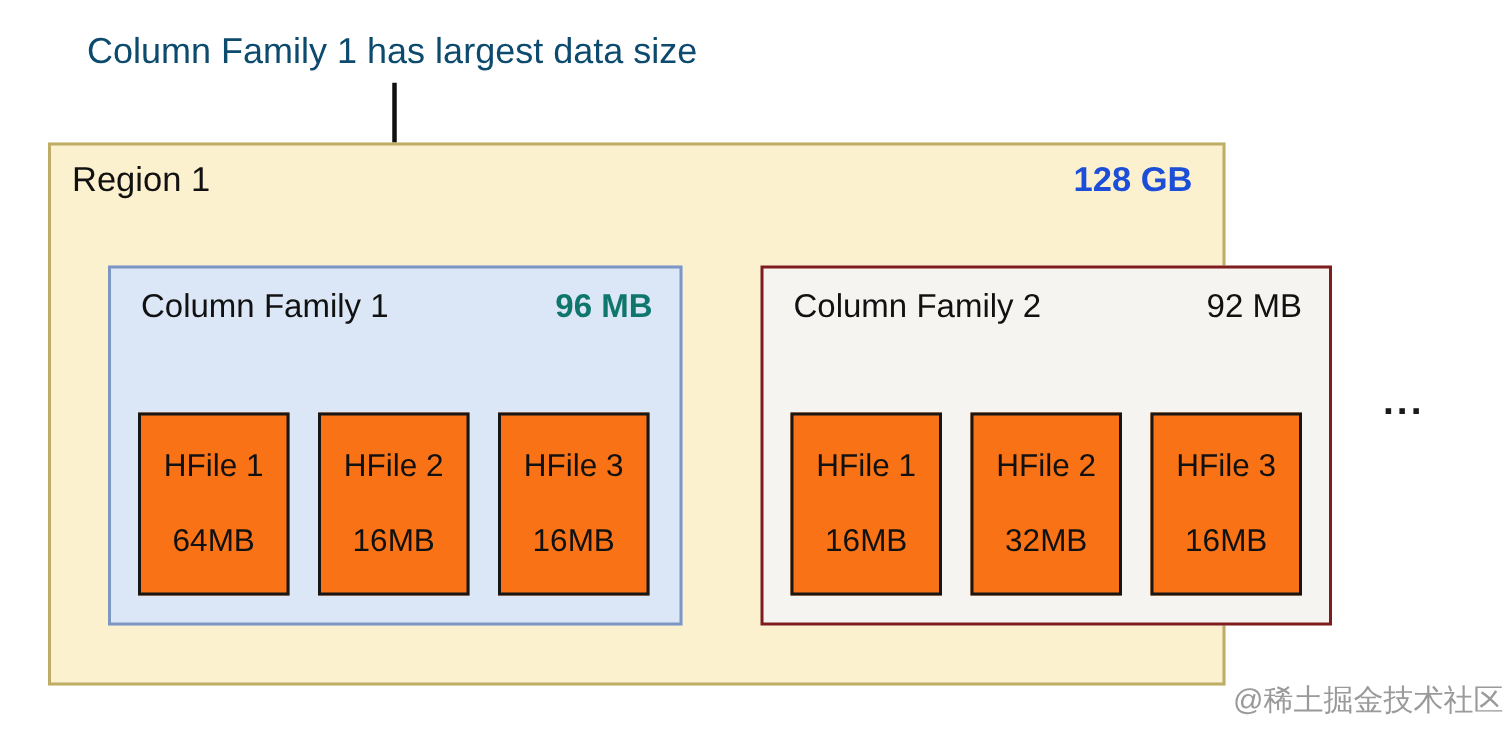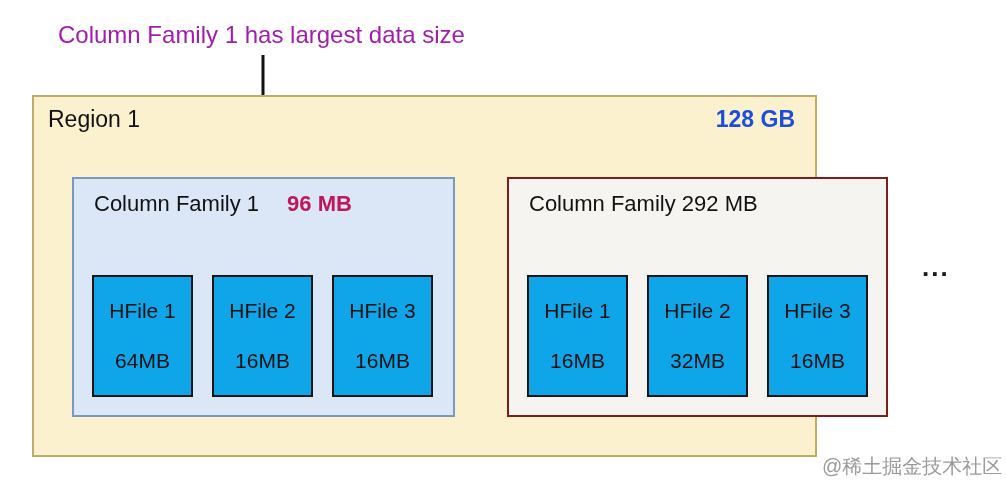--- a/index.html
+++ b/index.html
@@ -13,21 +13,21 @@
     width: 1006px;
     height: 488px;
     background: #ffffff;
     overflow: hidden;
   }
   .annotation {
     position: absolute;
     left: 58px;
     top: 21px;
     font-size: 24px;
-    color: #a21caf;
+    color: #0c4a6e;
     white-space: nowrap;
   }
   .arrow-svg {
     position: absolute;
     left: 249px;
     top: 55px;
   }
   .region {
     position: absolute;
     left: 32px;
@@ -67,39 +67,40 @@
     width: 381px;
     background: #f5f4f1;
     border: 2px solid #7f1d1d;
   }
   .cf-header {
     position: absolute;
     left: 0;
     right: 0;
     top: 12px;
     display: flex;
+    justify-content: space-between;
     padding: 0 18px 0 20px;
     font-size: 22px;
   }
   .cf-size-green {
-    color: #be185d;
+    color: #0f766e;
     font-weight: bold;
     margin-left: 28px;
   }
   .hfile-row {
     position: absolute;
     left: 18px;
     top: 96px;
     display: flex;
     gap: 19px;
   }
   .hfile {
     width: 101px;
     height: 122px;
-    background: #0ea5e9;
+    background: #f97316;
     border: 2px solid #161616;
     display: flex;
     flex-direction: column;
     align-items: center;
     justify-content: center;
     gap: 26px;
     font-size: 21px;
   }
   .ellipsis {
     position: absolute;

